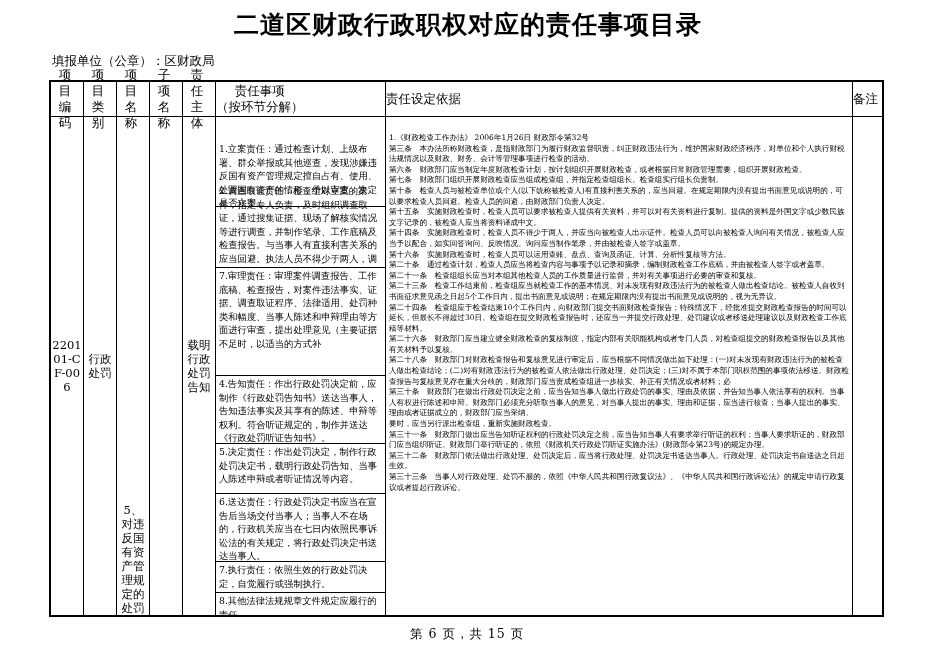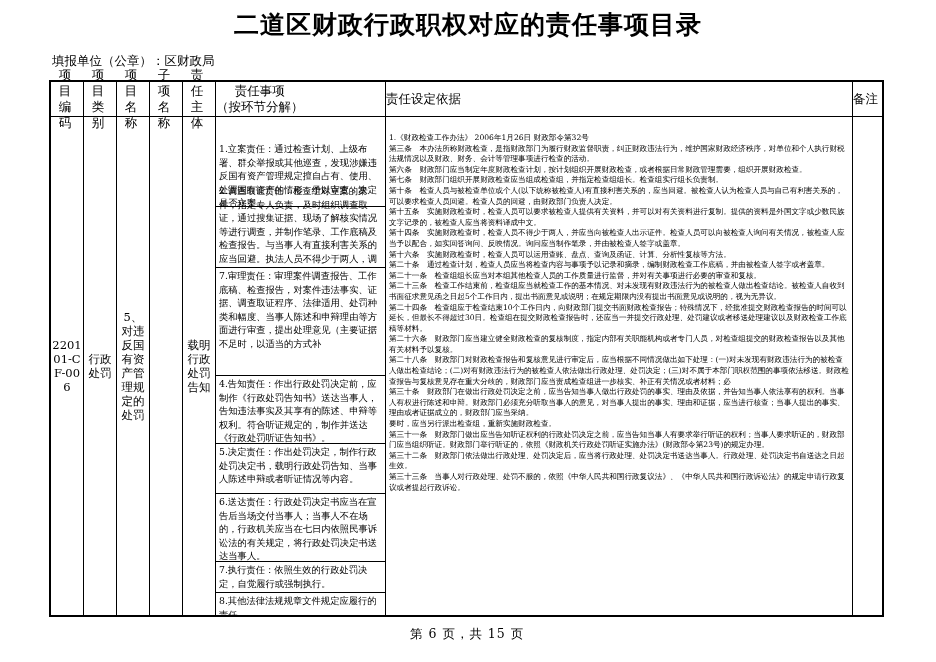--- a/index.html
+++ b/index.html
@@ -63,21 +63,21 @@
     <div class="hcell" style="left:802px;width:29px;border-right:none;">备注</div>
   </div>
 
   <div class="body">
     <div class="bcell" style="left:0;width:33px;">
       <span style="word-break:break-all;width:30px;">220101-CF-006</span>
     </div>
     <div class="bcell" style="left:33px;width:33px;">
       <span class="vtext">行政处罚</span>
     </div>
-    <div class="bcell" style="left:66px;width:33px;">
+    <div class="bcell" style="left:66px;width:33px;align-items:flex-end;">
       <span class="vtext">5、对违反国有资产管理规定的处罚</span>
     </div>
     <div class="bcell" style="left:99px;width:33px;">
       <span></span>
     </div>
     <div class="bcell" style="left:132px;width:33px;">
       <span class="vtext">载明行政处罚告知</span>
     </div>
 
     <div class="steps">
@@ -89,21 +89,21 @@
       <div class="step" style="top:377px;height:68px;">6.送达责任：行政处罚决定书应当在宣告后当场交付当事人；当事人不在场的，行政机关应当在七日内依照民事诉讼法的有关规定，将行政处罚决定书送达当事人。</div>
       <div class="step" style="top:445px;height:31px;">7.执行责任：依照生效的行政处罚决定，自觉履行或强制执行。</div>
       <div class="step" style="top:476px;height:22px;">8.其他法律法规规章文件规定应履行的责任。</div>
     </div>
 
     <div class="basis">
       <p>1.《财政检查工作办法》 2006年1月26日 财政部令第32号</p>
       <p>第三条　本办法所称财政检查，是指财政部门为履行财政监督职责，纠正财政违法行为，维护国家财政经济秩序，对单位和个人执行财税法规情况以及财政、财务、会计等管理事项进行检查的活动。</p>
       <p>第六条　财政部门应当制定年度财政检查计划，按计划组织开展财政检查，或者根据日常财政管理需要，组织开展财政检查。</p>
       <p>第七条　财政部门组织开展财政检查应当组成检查组，并指定检查组组长。检查组实行组长负责制。</p>
-      <p>第十条　检查人员与被检查单位或个人(以下统称被检查人)有直接利害关系的，应当回避。被检查人认为检查人员与自己有利害关系的，可以要求检查人员回避。检查人员的回避，由财政部门负责人决定。</p>
+      <p>第十条　检查人员与被检查单位或个人(以下统称被检查人)有直接利害关系的，应当回避。在规定期限内没有提出书面意见或说明的，可以要求检查人员回避。检查人员的回避，由财政部门负责人决定。</p>
       <p>第十五条　实施财政检查时，检查人员可以要求被检查人提供有关资料，并可以对有关资料进行复制。提供的资料是外国文字或少数民族文字记录的，被检查人应当将资料译成中文。</p>
       <p>第十四条　实施财政检查时，检查人员不得少于两人，并应当向被检查人出示证件。检查人员可以向被检查人询问有关情况，被检查人应当予以配合，如实回答询问、反映情况。询问应当制作笔录，并由被检查人签字或盖章。</p>
       <p>第十六条　实施财政检查时，检查人员可以运用查账、盘点、查询及函证、计算、分析性复核等方法。</p>
       <p>第二十条　通过检查计划，检查人员应当将检查内容与事项予以记录和摘录，编制财政检查工作底稿，并由被检查人签字或者盖章。</p>
       <p>第二十一条　检查组组长应当对本组其他检查人员的工作质量进行监督，并对有关事项进行必要的审查和复核。</p>
       <p>第二十三条　检查工作结束前，检查组应当就检查工作的基本情况、对未发现有财政违法行为的被检查人做出检查结论。被检查人自收到书面征求意见函之日起5个工作日内，提出书面意见或说明；在规定期限内没有提出书面意见或说明的，视为无异议。</p>
       <p>第二十四条　检查组应于检查结束10个工作日内，向财政部门提交书面财政检查报告；特殊情况下，经批准提交财政检查报告的时间可以延长，但最长不得超过30日。检查组在提交财政检查报告时，还应当一并提交行政处理、处罚建议或者移送处理建议以及财政检查工作底稿等材料。</p>
       <p>第二十六条　财政部门应当建立健全财政检查的复核制度，指定内部有关职能机构或者专门人员，对检查组提交的财政检查报告以及其他有关材料予以复核。</p>
       <p>第二十八条　财政部门对财政检查报告和复核意见进行审定后，应当根据不同情况做出如下处理：(一)对未发现有财政违法行为的被检查人做出检查结论；(二)对有财政违法行为的被检查人依法做出行政处理、处罚决定；(三)对不属于本部门职权范围的事项依法移送。财政检查报告与复核意见存在重大分歧的，财政部门应当责成检查组进一步核实、补正有关情况或者材料；必</p>
       <p>第三十条　财政部门在做出行政处罚决定之前，应当告知当事人做出行政处罚的事实、理由及依据，并告知当事人依法享有的权利。当事人有权进行陈述和申辩。财政部门必须充分听取当事人的意见，对当事人提出的事实、理由和证据，应当进行核查；当事人提出的事实、理由或者证据成立的，财政部门应当采纳。</p>

